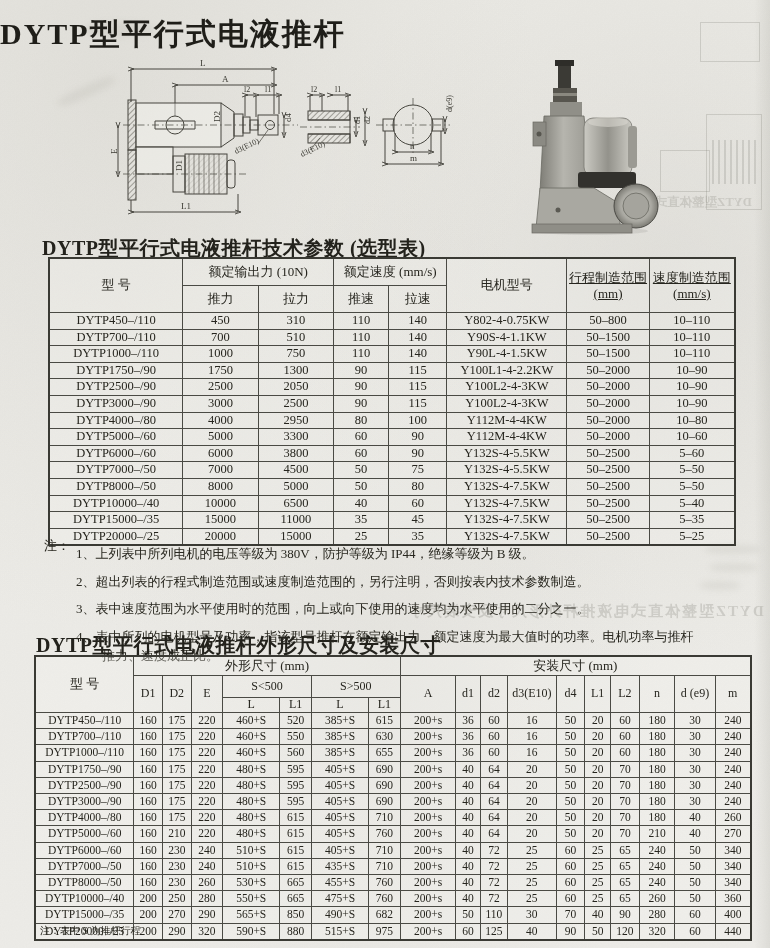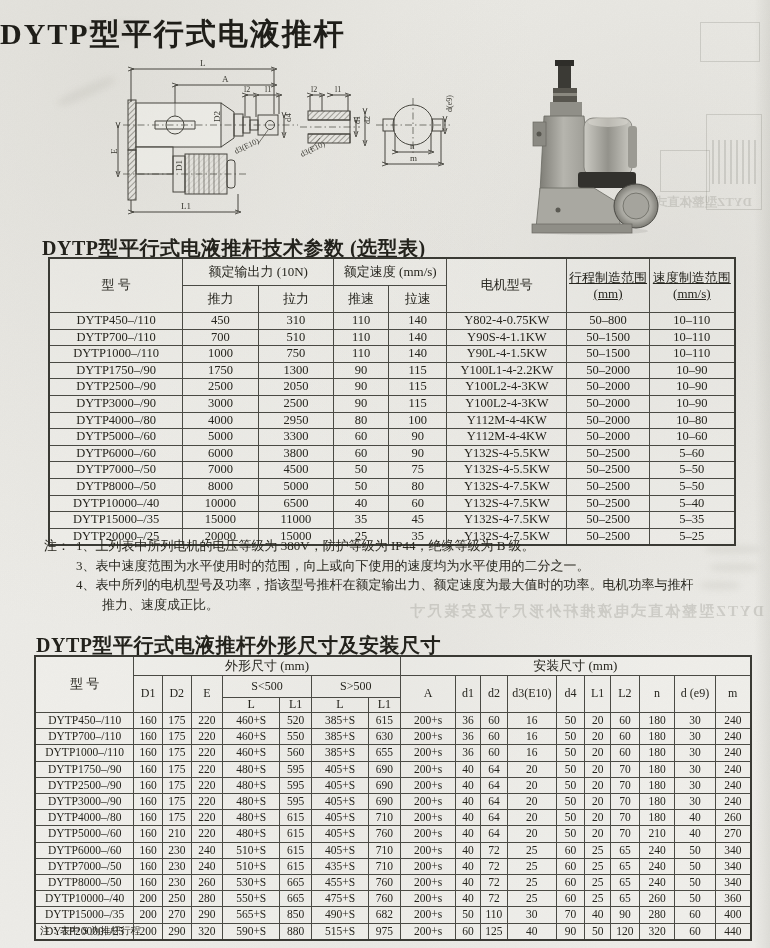--- a/index.html
+++ b/index.html
@@ -29,21 +29,21 @@
   .t2 thead th{font-size:12px;line-height:1.15;}
   .t2 .hr1 th{height:18px;font-size:13px;}
   .t2 .hr2 th{height:21px;}
   .t2 .hr3 th{height:14px;}
   .t2 tbody td{height:15.2px;line-height:15.2px;}
   .two-line span{display:block;line-height:1.2;text-decoration:underline;}
   
   .notes{position:absolute;left:44px;top:536px;width:652px;font-size:13px;line-height:19.5px;color:#28271f;}
   .notes .lbl{position:absolute;left:0;top:0;}
   .notes ol{margin:0;padding:0 0 0 32px;list-style:none;}
-  .notes li{padding-left:2em;text-indent:-2em;}
+  .notes li{padding-left:2em;text-indent:-2em;margin-top:8px;}
   .footnote{position:absolute;left:40px;top:924px;font-size:10px;color:#28271f;}
   
   .ghost{position:absolute;pointer-events:none;color:#8d8c84;}
   .mirror{transform:scaleX(-1);}
   .g-blob{position:absolute;background:#9a998f;border-radius:40%;filter:blur(3px);opacity:.14;pointer-events:none;}
   .g-box{position:absolute;border:1px solid rgba(110,110,102,.22);filter:blur(.6px);pointer-events:none;}
   .g-ribs{position:absolute;background:repeating-linear-gradient(90deg, rgba(110,110,102,.20) 0 2px, transparent 2px 6px);
     filter:blur(.6px);pointer-events:none;}
   .gh-heading{top:602px;right:6px;font-size:15px;font-weight:bold;letter-spacing:2px;opacity:.30;filter:blur(.7px);}
   .gh-photo{top:194px;left:642px;font-size:12.5px;font-weight:bold;opacity:.28;filter:blur(.6px);}
@@ -398,20 +398,21 @@
           <td>50–2500</td>
           <td>5–25</td>
         </tr>
       </tbody>
   </table>
 
   <div class="notes">
     <span class="lbl">注：</span>
     <ol>
       <li>1、上列表中所列电机的电压等级为 380V，防护等级为 IP44，绝缘等级为 B 级。</li>
+      <li>2、超出列表的行程式制造范围或速度制造范围的，另行注明，否则按表内技术参数制造。</li>
       <li>3、表中速度范围为水平使用时的范围，向上或向下使用的速度均为水平使用的二分之一。</li>
       <li>4、表中所列的电机型号及功率，指该型号推杆在额定输出力、额定速度为最大值时的功率。电机功率与推杆推力、速度成正比。</li>
     </ol>
   </div>
 
   <div class="sec-title" style="left:36px;top:632px;">DYTP型平行式电液推杆外形尺寸及安装尺寸</div>
   <table class="t2">
     <colgroup>
       <col style="width:13.8%">
         <col style="width:4.0%">

